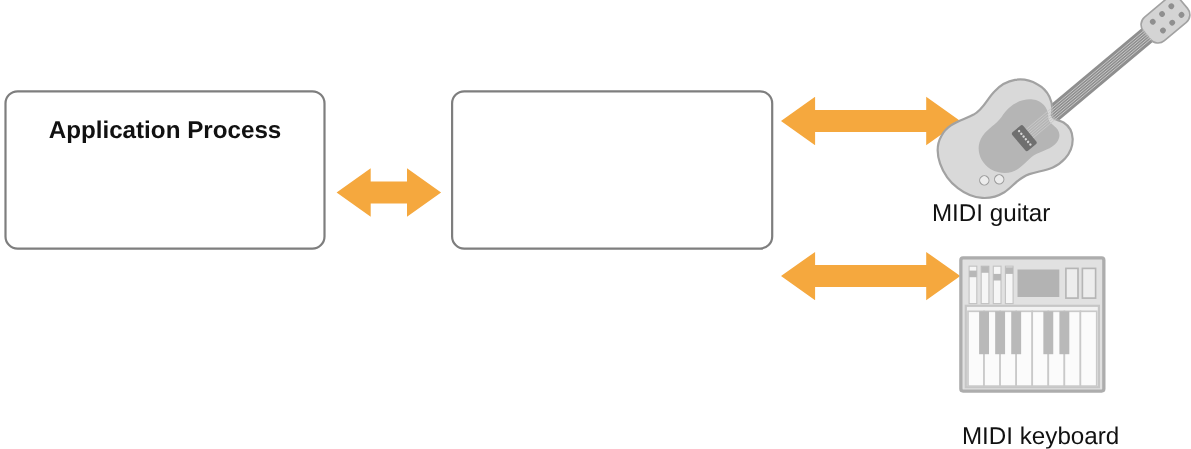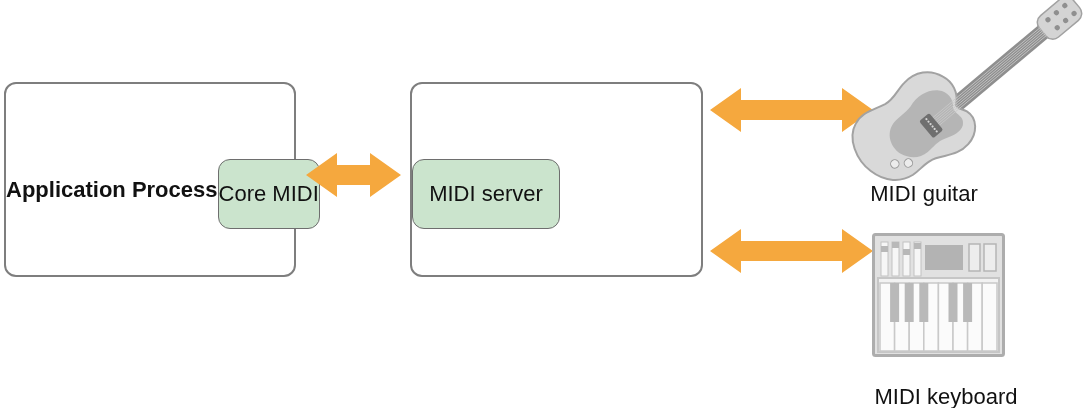--- a/index.html
+++ b/index.html
@@ -16,23 +16,23 @@
     --background:#ffffff;
   }
   html,body{margin:0;padding:0;background:var(--background);}
   .stage{
     position:relative;width:1083px;height:408px;overflow:hidden;
     font-family:"Liberation Sans", sans-serif;color:var(--text);
     background:var(--background);
   }
   svg{overflow:visible;display:block;}
   .process-box{
-    position:absolute;top:82px;height:195px;box-sizing:border-box;
+    position:absolute;top:82px;height:145px;box-sizing:border-box;
     background:#fff;border:2.5px solid var(--box-border);border-radius:12px;
-    display:flex;align-items:center;
+    display:flex;flex-direction:column;align-items:center;
   }
   .box-app{left:4px;width:292px;}
   .box-server{left:410px;width:293px;}
   .box-title{
     margin-top:21px;font-size:22px;font-weight:bold;line-height:1.2;
     white-space:nowrap;
   }
   .chip{
     margin-top:29px;width:148px;height:70px;box-sizing:border-box;
     background:var(--chip-green);border:1.5px solid var(--chip-border);
@@ -40,21 +40,21 @@
   }
   .chip span{font-size:22px;white-space:nowrap;}
   .arrow{position:absolute;width:auto;height:auto;}
   .arrow path{fill:var(--accent-orange);}
   .arrow-mid{left:306px;top:152px;}
   .arrow-guitar{left:710px;top:87px;}
   .arrow-keyboard{left:710px;top:228px;}
   .device-label{
     position:absolute;font-size:22px;text-align:center;white-space:nowrap;
   }
-  .label-guitar{left:839px;top:181px;width:170px;}
+  .label-guitar{left:816px;top:181px;width:170px;}
   .label-keyboard{left:861px;top:384px;width:170px;}
   .guitar-svg{position:absolute;left:860px;top:0px;}
   .kbd-svg{position:absolute;left:872px;top:233px;}
   
   .g-body{fill:var(--device-fill);stroke:var(--device-outline);stroke-width:2;}
   .g-pickguard{fill:var(--device-mid);}
   .g-neck{fill:var(--device-dark);}
   .g-head{fill:#d4d4d4;stroke:var(--device-outline);stroke-width:1.5;}
   .g-peg{fill:var(--device-dark);}
   .g-string{stroke:#c9c9c9;stroke-width:0.8;fill:none;}
@@ -71,29 +71,23 @@
   .k-white{fill:#fbfbfb;stroke:#c9c9c9;stroke-width:1.5;}
   .k-black{fill:#b9b9b9;}
 </style>
 </head>
 <body>
 
 <div class="stage">
 
   <div class="process-box box-app">
     <div class="box-title">Application Process</div>
-    <div class="chip">
-      <span>Core MIDI</span>
-    </div>
   </div>
 
   <div class="process-box box-server">
-    <div class="chip">
-      <span>MIDI server</span>
-    </div>
   </div>
 
   <svg class="arrow arrow-mid" width="95" height="46" viewBox="0 0 95 46">
     <path d="M0,23 L31,1 L31,13 L64,13 L64,1 L95,23 L64,45 L64,33 L31,33 L31,45 Z"></path>
   </svg>
 
   <svg class="arrow arrow-guitar" width="163" height="46" viewBox="0 0 163 46">
     <path d="M0,23 L31,1 L31,13 L132,13 L132,1 L163,23 L132,45 L132,33 L31,33 L31,45 Z"></path>
   </svg>
 

